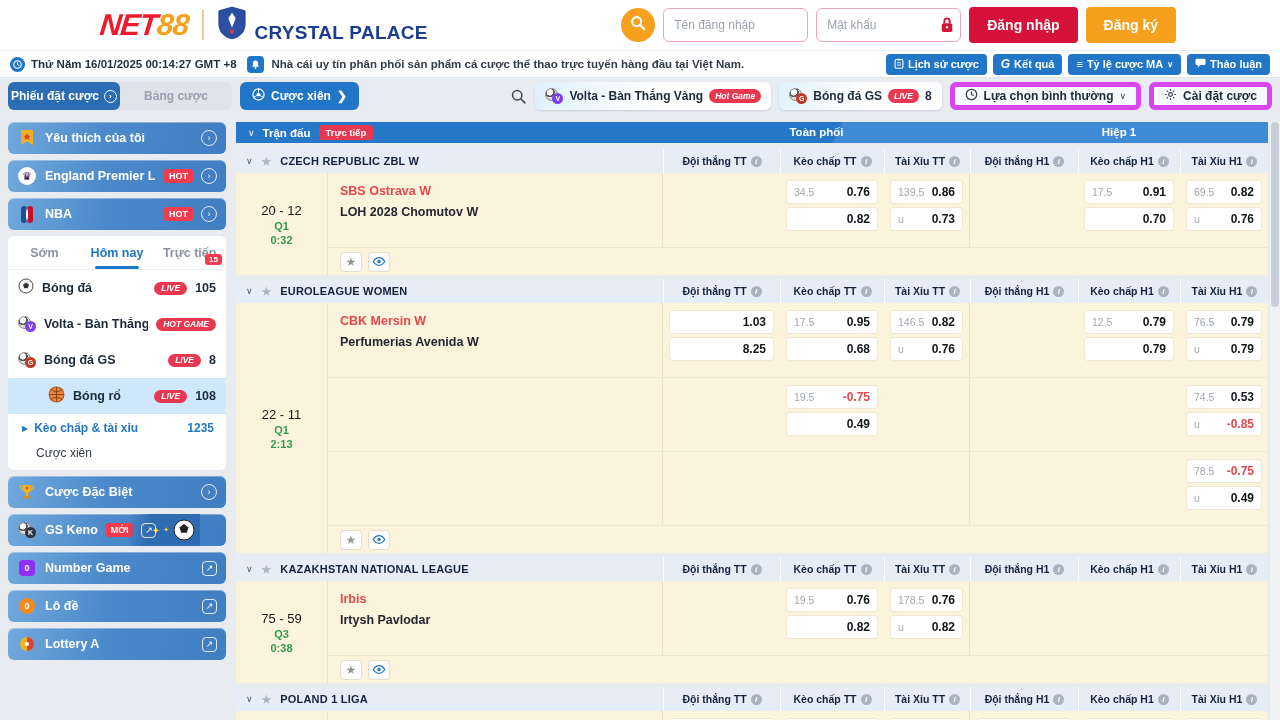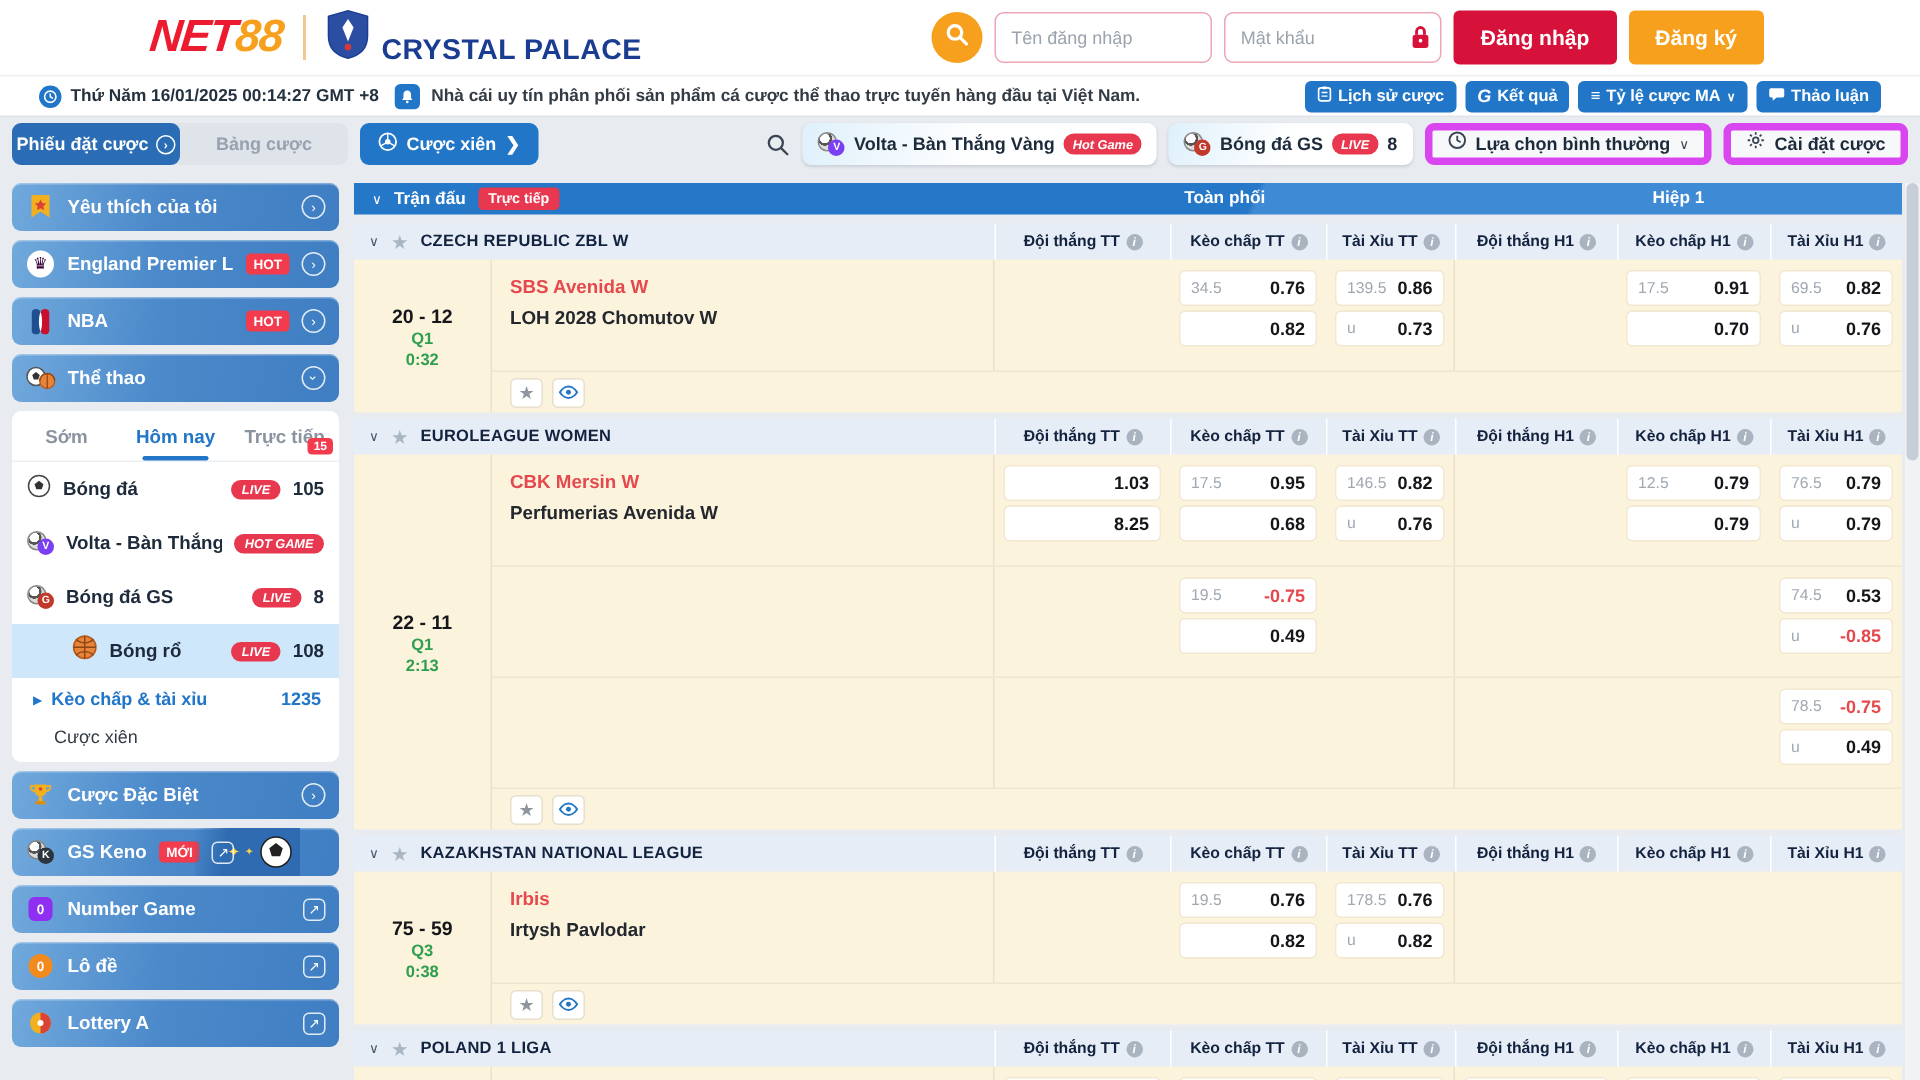--- a/index.html
+++ b/index.html
@@ -19,21 +19,21 @@
   .search-circle { width:34px; height:34px; border-radius:50%; background:#f7a01d; display:flex; align-items:center; justify-content:center; cursor:pointer; }
   .login-input { width:145px; height:34px; border:1px solid #eda4b4; border-radius:6px; padding:0 10px; font-size:12px; color:#333; outline:none; }
   .login-input::placeholder { color:#9aa3ad; }
   .pw-wrap { position:relative; }
   .pw-wrap .login-input { width:145px; padding-right:28px; }
   .pw-lock { position:absolute; right:7px; top:8px; }
   .btn-login { height:36px; padding:0 18px; background:#d6123a; color:#fff; font-weight:800; font-size:14px; border:none; border-radius:4px; cursor:pointer; }
   .btn-register { height:36px; padding:0 18px; background:#f7a01d; color:#fff; font-weight:800; font-size:14px; border:none; border-radius:4px; cursor:pointer; }
 
   
-  .infobar { height:28px; background:#fff; border-top:1px solid #eef1f4; border-bottom:1px solid #dfe4e9; display:flex; align-items:center; padding:0 26px; gap:10px; }
+  .infobar { height:28px; background:#fff; border-top:1px solid #eef1f4; border-bottom:1px solid #dfe4e9; display:flex; align-items:center; padding:0 10px; gap:10px; }
   .chip-date { display:flex; align-items:center; gap:6px; font-size:11.5px; font-weight:700; color:#24313f; }
   .clock-badge { width:15px; height:15px; border-radius:50%; background:#2176c7; display:flex; align-items:center; justify-content:center; }
   .marquee-wrap { flex:1; display:flex; align-items:center; gap:8px; overflow:hidden; }
   .bell-badge { width:17px; height:17px; border-radius:4px; background:#2176c7; display:flex; align-items:center; justify-content:center; flex:none; }
   .marquee-text { font-size:11.5px; font-weight:700; color:#333b44; white-space:nowrap; }
   .info-btns { display:flex; gap:6px; }
   .blue-btn { height:21px; display:flex; align-items:center; gap:4px; background:#2176c7; color:#fff; border:none; border-radius:4px; font-size:11px; font-weight:700; padding:0 8px; cursor:pointer; }
   .blue-btn .g-ico { font-weight:800; font-style:italic; font-size:12px; }
   .blue-btn .chev { font-size:8px; }
 
@@ -106,21 +106,21 @@
   .lr-left .chev { color:#44546a; font-size:9px; cursor:pointer; }
   .lr-left .star { color:#aab6c4; font-size:13px; cursor:pointer; line-height:1; }
   .lr-left .name { font-size:11px; font-weight:700; color:#13233f; letter-spacing:.2px; }
   .lr-cell { border-left:1px solid #fff; display:flex; align-items:center; justify-content:center; gap:4px; font-size:10.5px; font-weight:700; color:#13233f; }
   .info-dot { width:11px; height:11px; border-radius:50%; background:#a9b4c0; color:#fff; font-size:8px; font-style:italic; font-weight:700; text-align:center; line-height:11px; cursor:pointer; }
 
   .c-wtt{width:117px;} .c-htt{width:104px;} .c-ott{width:86px;} .c-wh1{width:108px;} .c-hh1{width:102px;} .c-oh1{width:88px;}
 
   .match-block { display:flex; background:#fcf3dd; }
   .score-col { width:92px; flex:none; border-right:1px solid #ece2cb; display:flex; flex-direction:column; align-items:center; justify-content:center; gap:2px; }
-  .score-col .score { font-size:13px; font-weight:700; color:#15161a; }
+  .score-col .score { font-size:13px; font-weight:400; color:#15161a; }
   .score-col .period, .score-col .clock { font-size:11px; font-weight:700; color:#2e9e4f; }
   .match-main { flex:1; display:flex; flex-direction:column; }
   .line-row { display:flex; min-height:74px; }
   .line-row + .line-row { border-top:1px solid #efe6cf; }
   .col-teams { width:335px; flex:none; padding:11px 12px; display:flex; flex-direction:column; gap:7px; border-right:1px solid #ece2cb; }
   .team-home { font-size:12.5px; font-weight:700; color:#e5484d; }
   .team-away { font-size:12.5px; font-weight:700; color:#23272e; }
   .odds-col { flex:none; padding-top:8px; display:flex; flex-direction:column; gap:5px; align-items:center; }
   .odds-col.c-ott, .odds-col.c-wtt { } 
   .odds-col.hdiv { border-right:1px solid #ece2cb; }
@@ -311,32 +311,20 @@
           <svg width="12" height="17" viewBox="0 0 12 17">
             <rect x="0" y="0" width="6" height="17" rx="3" fill="#1d4f91"></rect>
             <rect x="6" y="0" width="6" height="17" rx="3" fill="#c8102e"></rect>
             <path d="M6 2 C4.6 5 4.6 12 6 15 C7.4 12 7.4 5 6 2 z" fill="#fff"></path>
           </svg>
         </span>
       <span class="lbl">NBA</span>
       <span class="hot">HOT</span>
       <span class="sb-chev">›</span>
     </div>
-    <div class="sb-banner">
-      <span class="sb-ico">
-          <svg width="20" height="16" viewBox="0 0 20 16">
-            <circle cx="7" cy="7" r="6" fill="#fff" stroke="#555"></circle>
-            <polygon points="7,4 9.5,6 8.5,9 5.5,9 4.5,6" fill="#333"></polygon>
-            <circle cx="14.5" cy="10" r="5" fill="#e8833a" stroke="#b85c1e"></circle>
-            <path d="M9.5 10 a5 5 0 0 1 10 0 M14.5 5 v10" fill="none" stroke="#8a4513" stroke-width=".8"></path>
-          </svg>
-        </span>
-      <span class="lbl">Thể thao</span>
-      <span class="sb-chev" style="transform:rotate(90deg);">›</span>
-    </div>
 
     <div class="sb-panel">
       <div class="sb-tabs">
         <div class="sb-tab">
             <span>Sớm</span>
           </div>
         <div class="sb-tab active">
             <span>Hôm nay</span>
           </div>
         <div class="sb-tab">
@@ -495,21 +483,21 @@
           </div>
           <div class="match-block">
             <div class="score-col">
               <div class="score">20 - 12</div>
               <div class="period">Q1</div>
               <div class="clock">0:32</div>
             </div>
             <div class="match-main">
               <div class="line-row">
                 <div class="col-teams">
-                  <div class="team-home">SBS Avenida W</div>
+                  <div class="team-home">SBS Ostrava W</div>
                   <div class="team-away">LOH 2028 Chomutov W</div>
                 </div>
                 <div class="odds-col c-wtt"></div>
                 <div class="odds-col c-htt">
                   <div class="odds-box">
                     <span class="hdp">34.5</span>
                     <span class="odds">0.76</span>
                   </div>
                   <div class="odds-box">
                     <span class="hdp"></span>

